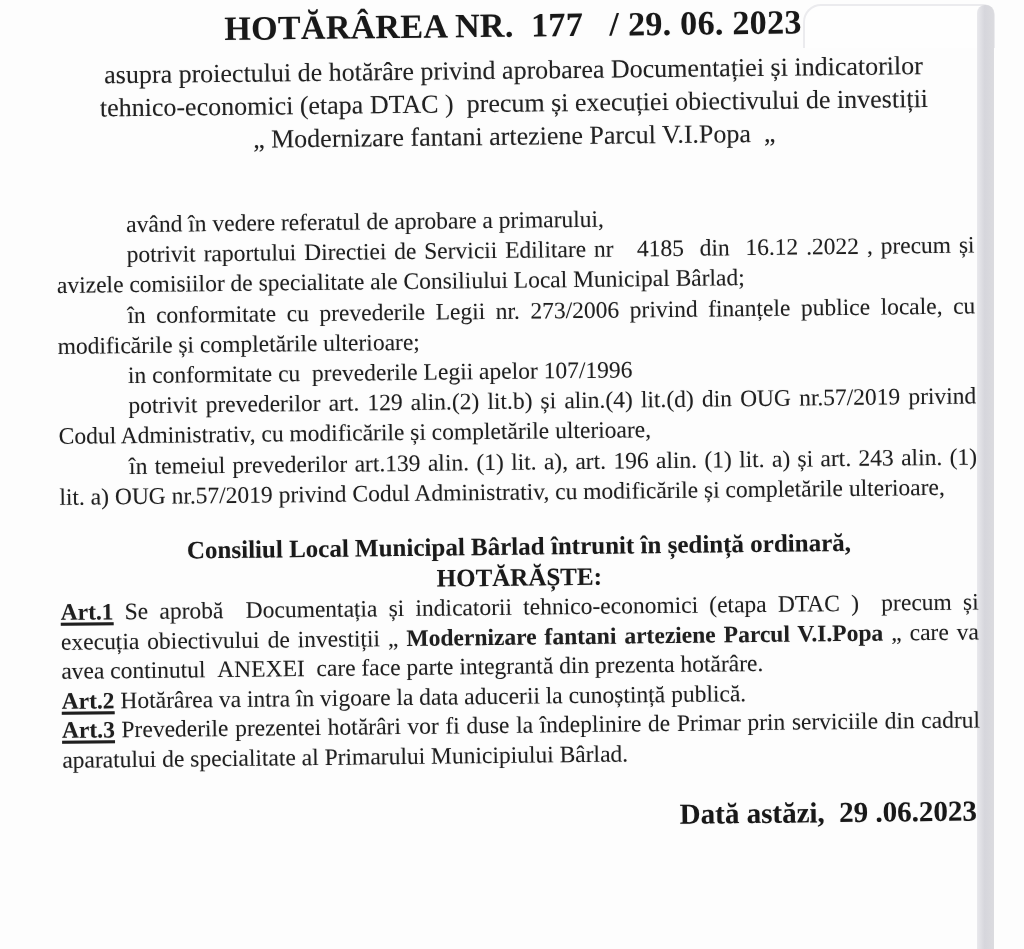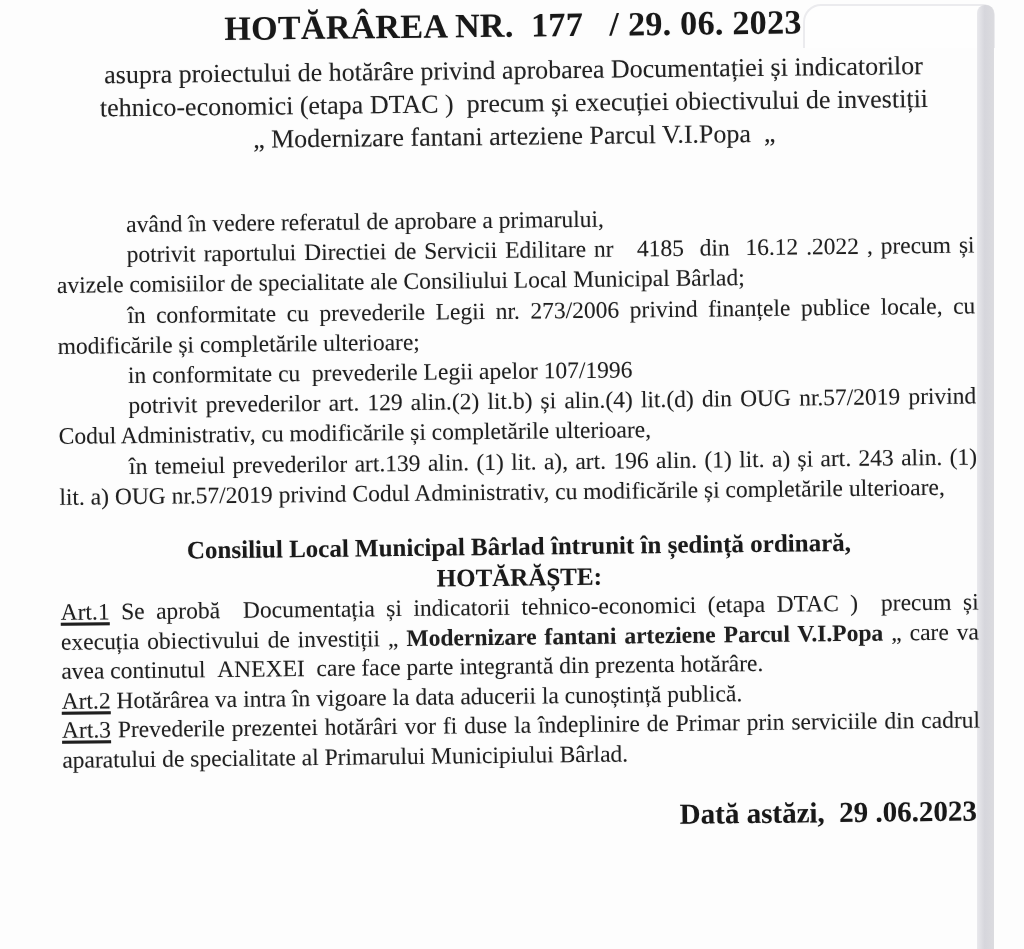--- a/index.html
+++ b/index.html
@@ -87,21 +87,21 @@
   .articles {
     font-size: 23.5px;
     line-height: 29.5px;
     text-align: justify;
   }
   .articles p { margin: 0; }
   .art-1 { margin-top: 56px; }
   .art-2 { margin-top: 16px; }
   .art-3 { margin-top: 13px; }
   .art-label {
-    font-weight: normal;
+    font-weight: bold;
     text-decoration: underline;
     text-decoration-thickness: 2.5px;
     text-underline-offset: 3px;
   }
   .bold { font-weight: bold; }
   .footer-date {
     margin-top: 28px;
     text-align: right;
     font-weight: bold;
     font-size: 29px;

